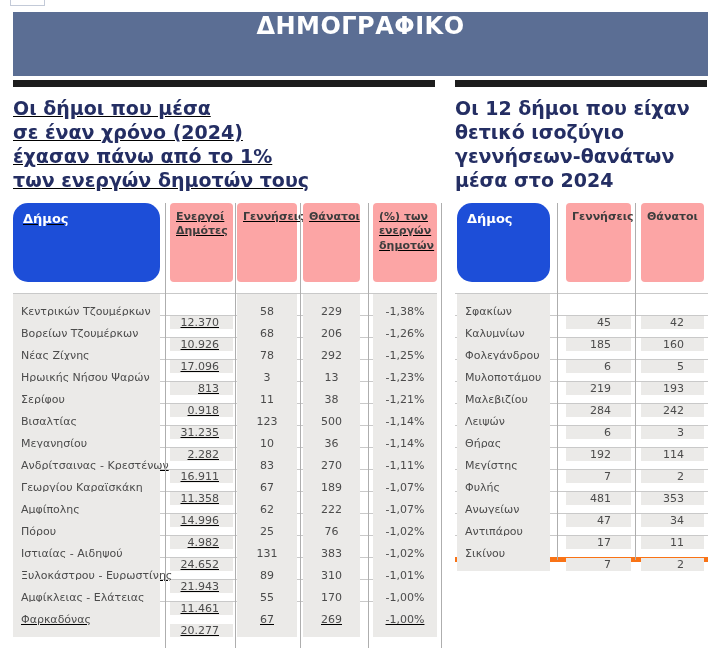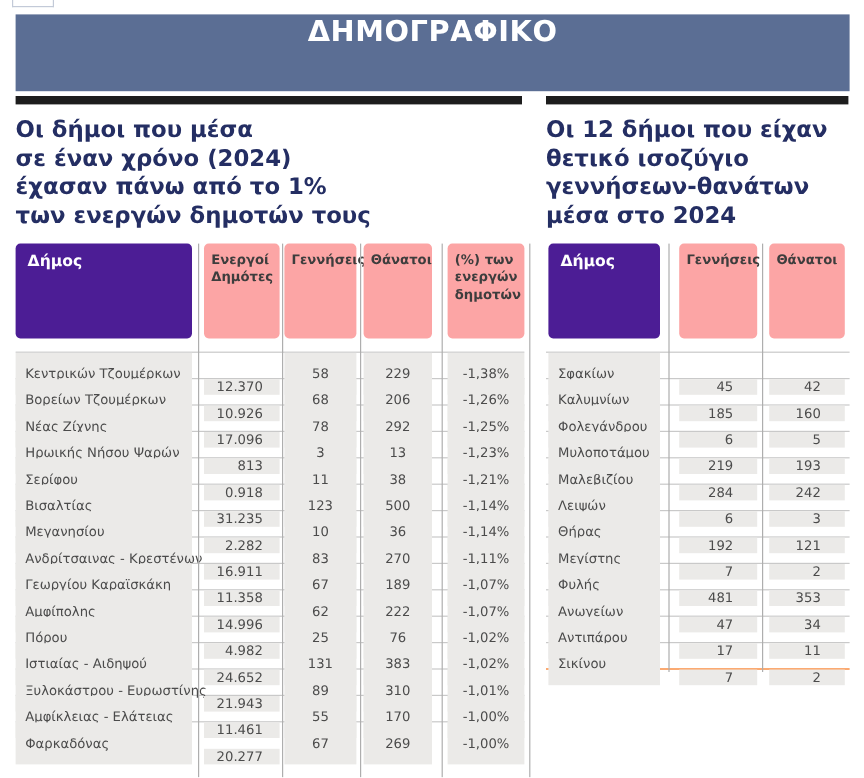--- a/index.html
+++ b/index.html
@@ -12,21 +12,21 @@
     background:#fff; border:1px solid #c3cad8; border-top:none;
   }
   .banner {
     margin:12px 12px 0 13px; height:64px; background:#5b6e94;
     display:flex; align-items:flex-start; justify-content:center;
   }
   .banner-title {
     color:#fff; font-weight:bold; font-size:24px; letter-spacing:0.5px;
   }
   .cols { display:flex; padding-left:13px; margin-top:4px; }
-  .col-left  { width:424px; margin-right:18px; }
+  .col-left  { width:424px; margin-right:18px;text-decoration:underline; }
   .col-right { width:253px; }
   .black-bar { height:7px; background:#1d1d1d; }
   .col-left  .black-bar { width:422px; }
   .col-right .black-bar { width:252px; }
   .sec-title {
     margin:9px 0 0 0; font-size:19px; line-height:24px; font-weight:bold;
     color:#242e63; white-space:pre-line;
   }
   .table { position:relative; margin-top:11px; }
   .vl { position:absolute; top:0; width:1px; background:#aeaeae; }
@@ -42,25 +42,25 @@
   .tbl-left .c1{grid-column:1} .tbl-left .c2{grid-column:3}
   .tbl-left .c3{grid-column:5} .tbl-left .c4{grid-column:7}
   .tbl-left .c5{grid-column:9}
   .tbl-right .c1{grid-column:2} .tbl-right .c2{grid-column:4}
   .tbl-right .c3{grid-column:6}
   .hrow { height:79px; }
   .hc {
     border-radius:4px; font-size:11px; line-height:1.3; font-weight:bold;
     padding:7px 6px; box-sizing:border-box;
   }
-  .hc-dark  { background:#4c1d95; color:#fff; font-size:13px; padding:8px 10px; }
+  .hc-dark  { background:#1d4ed8; color:#fff; font-size:13px; padding:8px 10px;border-radius:15px; }
   .hc-light { background:#fca5a5; color:#3d3d3d; }
   .rows { margin-top:11px; }
   .row { height:19px; margin-top:2px; border-top:1px solid #c9c9c9; }
-  .tbl-right .rows { border-bottom:1px solid #f97316; padding-bottom:2px; }
+  .tbl-right .rows { border-bottom:5px solid #f97316; padding-bottom:2px; }
   .cell {
     background:#ebeae8; font-size:11px; color:#4b4b4b;
     display:flex; align-items:center; white-space:nowrap;
     box-sizing:border-box;
   }
   .cell-name   { padding-left:8px; }
   .cell-right  { justify-content:flex-end; padding-right:14px;margin-top:22px; }
   .cell-center { justify-content:center; }
   .tbl-right .cell-right { padding-right:20px;padding-left:28px; }
 </style>
@@ -274,21 +274,21 @@
 
   <div class="row">
     <div class="cell cell-name c1">Λειψών</div>
     <div class="cell cell-right c2">6</div>
     <div class="cell cell-right c3">3</div>
   </div>
 
   <div class="row">
     <div class="cell cell-name c1">Θήρας</div>
     <div class="cell cell-right c2">192</div>
-    <div class="cell cell-right c3">121</div>
+    <div class="cell cell-right c3">114</div>
   </div>
 
   <div class="row">
     <div class="cell cell-name c1">Μεγίστης</div>
     <div class="cell cell-right c2">7</div>
     <div class="cell cell-right c3">2</div>
   </div>
 
   <div class="row">
     <div class="cell cell-name c1">Φυλής</div>

